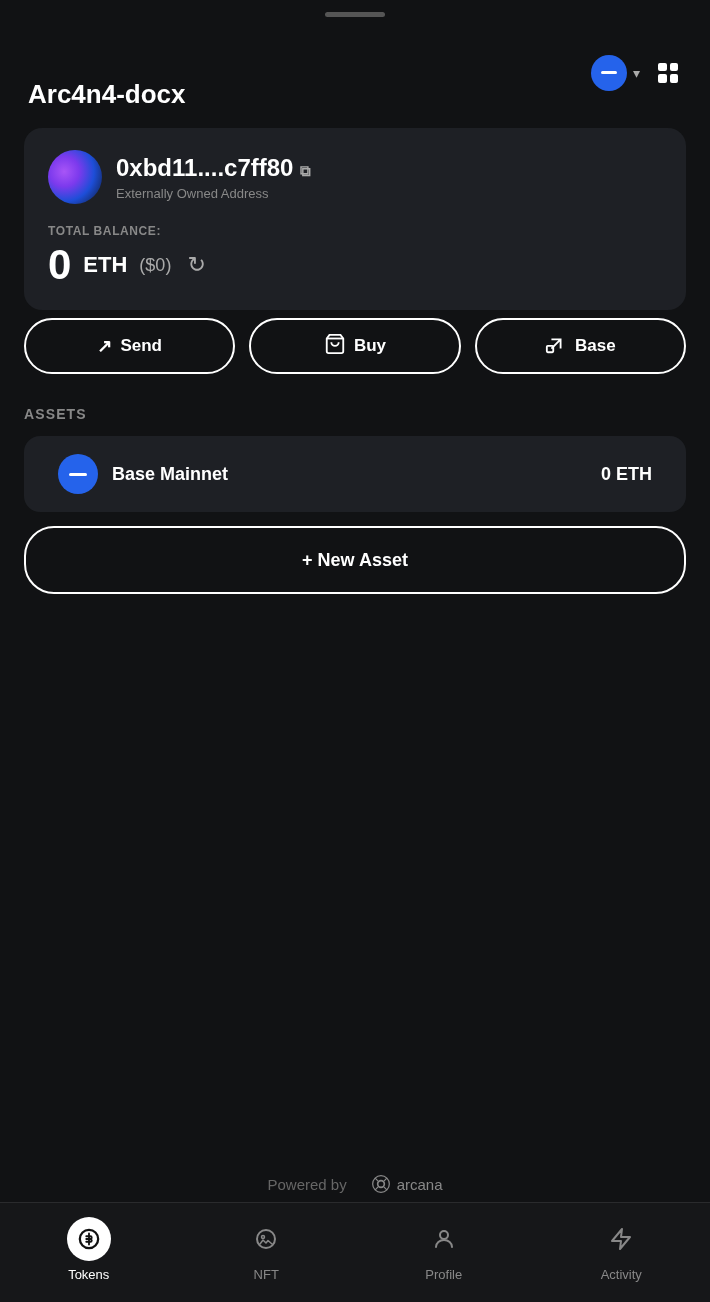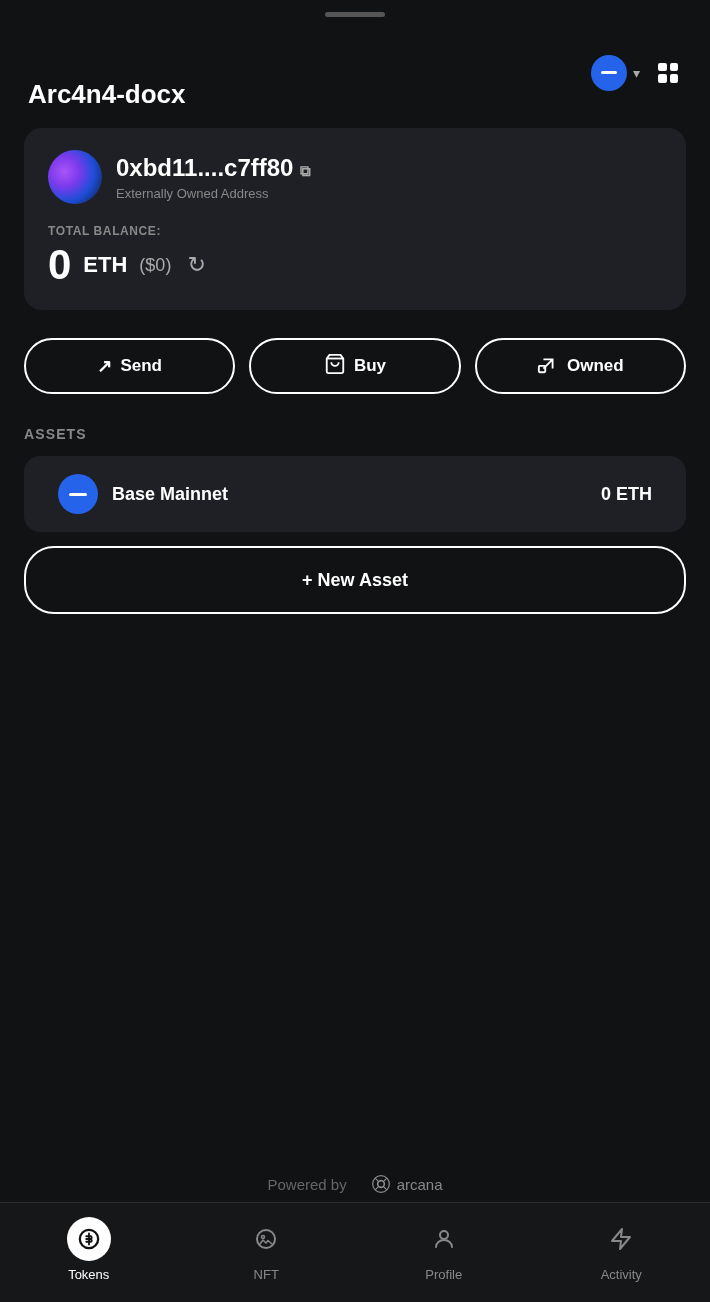--- a/index.html
+++ b/index.html
@@ -80,21 +80,21 @@
       cursor: pointer;
     }
     .grid-icon span {
       display: block;
       background: #fff;
       border-radius: 2px;
     }
 
     
     .wallet-card {
-      margin: 0 24px 28px 24px;
+      margin: 0 24px 8px 24px;
       background: #1e2025;
       border-radius: 18px;
       padding: 22px 24px 24px 24px;
     }
     .wallet-top {
       display: flex;
       align-items: center;
       gap: 14px;
       margin-bottom: 20px;
     }
@@ -386,21 +386,21 @@
     </span>
     <span>Buy</span>
   </button>
   <button class="action-btn">
     <span class="btn-icon">
       <svg class="icon-svg" viewBox="0 0 24 24" fill="none" stroke="currentColor" stroke-width="2">
         <path d="M7 17l9.2-9.2M17 17V7H7"></path>
         <rect x="2" y="14" width="7" height="7" rx="1"></rect>
       </svg>
     </span>
-    <span>Owned</span>
+    <span>Base</span>
   </button>
 </div>
 
 <div class="assets-section">
   <div class="assets-label">ASSETS</div>
   <div class="asset-card">
     <div class="asset-left">
       <div class="asset-icon">
         <div class="minus"></div>
       </div>

